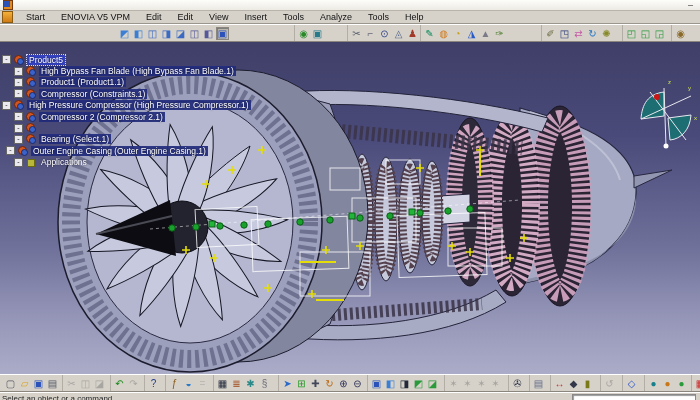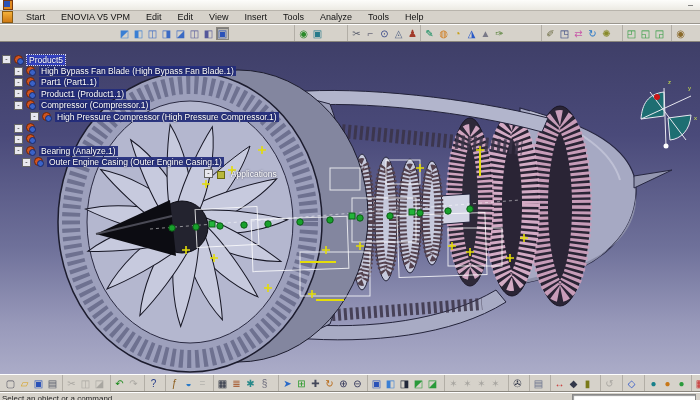--- a/index.html
+++ b/index.html
@@ -254,56 +254,52 @@
         <span class="tlabel sel root">Product5</span>
       </div>
       <div class="trow" style="margin-left: 12px;">
         <span class="expander">-</span>
         <span class="ticon ti-part"></span>
         <span class="tlabel sel">High Bypass Fan Blade (High Bypass Fan Blade.1)</span>
       </div>
       <div class="trow" style="margin-left: 12px;">
         <span class="expander">-</span>
         <span class="ticon ti-part"></span>
-        <span class="tlabel sel">Part1 (Part1.1)</span>
-      </div>
-      <div class="trow" style="margin-left: 12px;">
-        <span class="expander">-</span>
-        <span class="ticon ti-part"></span>
         <span class="tlabel sel">Product1 (Product1.1)</span>
       </div>
       <div class="trow" style="margin-left: 12px;">
         <span class="expander">-</span>
         <span class="ticon ti-part"></span>
-        <span class="tlabel sel">Compressor (Compressor.1)</span>
-      </div>
-      <div class="trow" style="margin-left: 28px;">
+        <span class="tlabel sel">Compressor (Constraints.1)</span>
+      </div>
+      <div class="trow" style="margin-left: 0;">
         <span class="expander">-</span>
         <span class="ticon ti-part"></span>
         <span class="tlabel sel">High Pressure Compressor (High Pressure Compressor.1)</span>
       </div>
       <div class="trow" style="margin-left: 12px;">
         <span class="expander">-</span>
         <span class="ticon ti-part"></span>
-      </div>
-      <div class="trow" style="margin-left: 12px;">
-        <span class="expander">-</span>
-        <span class="ticon ti-part"></span>
-      </div>
-      <div class="trow" style="margin-left: 12px;">
-        <span class="expander">-</span>
-        <span class="ticon ti-part"></span>
-        <span class="tlabel sel">Bearing (Analyze.1)</span>
-      </div>
-      <div class="trow" style="margin-left: 20px;">
+        <span class="tlabel sel">Compressor 2 (Compressor 2.1)</span>
+      </div>
+      <div class="trow" style="margin-left: 12px;">
+        <span class="expander">-</span>
+        <span class="ticon ti-part"></span>
+      </div>
+      <div class="trow" style="margin-left: 12px;">
+        <span class="expander">-</span>
+        <span class="ticon ti-part"></span>
+        <span class="tlabel sel">Bearing (Select.1)</span>
+      </div>
+      <div class="trow" style="margin-left: 4px;">
         <span class="expander">-</span>
         <span class="ticon ti-part"></span>
         <span class="tlabel sel">Outer Engine Casing (Outer Engine Casing.1)</span>
       </div>
-      <div class="trow" style="margin-left: 12px; justify-content: flex-end;">
+      <div class="trow" style="margin-left: 12px;">
         <span class="expander">-</span>
         <span class="ticon ti-applications"></span>
         <span class="tlabel">Applications</span>
       </div>
     </div>
 </div>
 
 <div class="toolbar bottom">
     <div class="tgroup" style="margin-left: 2px;">
       <span class="icon" style="color: rgb(90, 90, 102);">▢</span>

